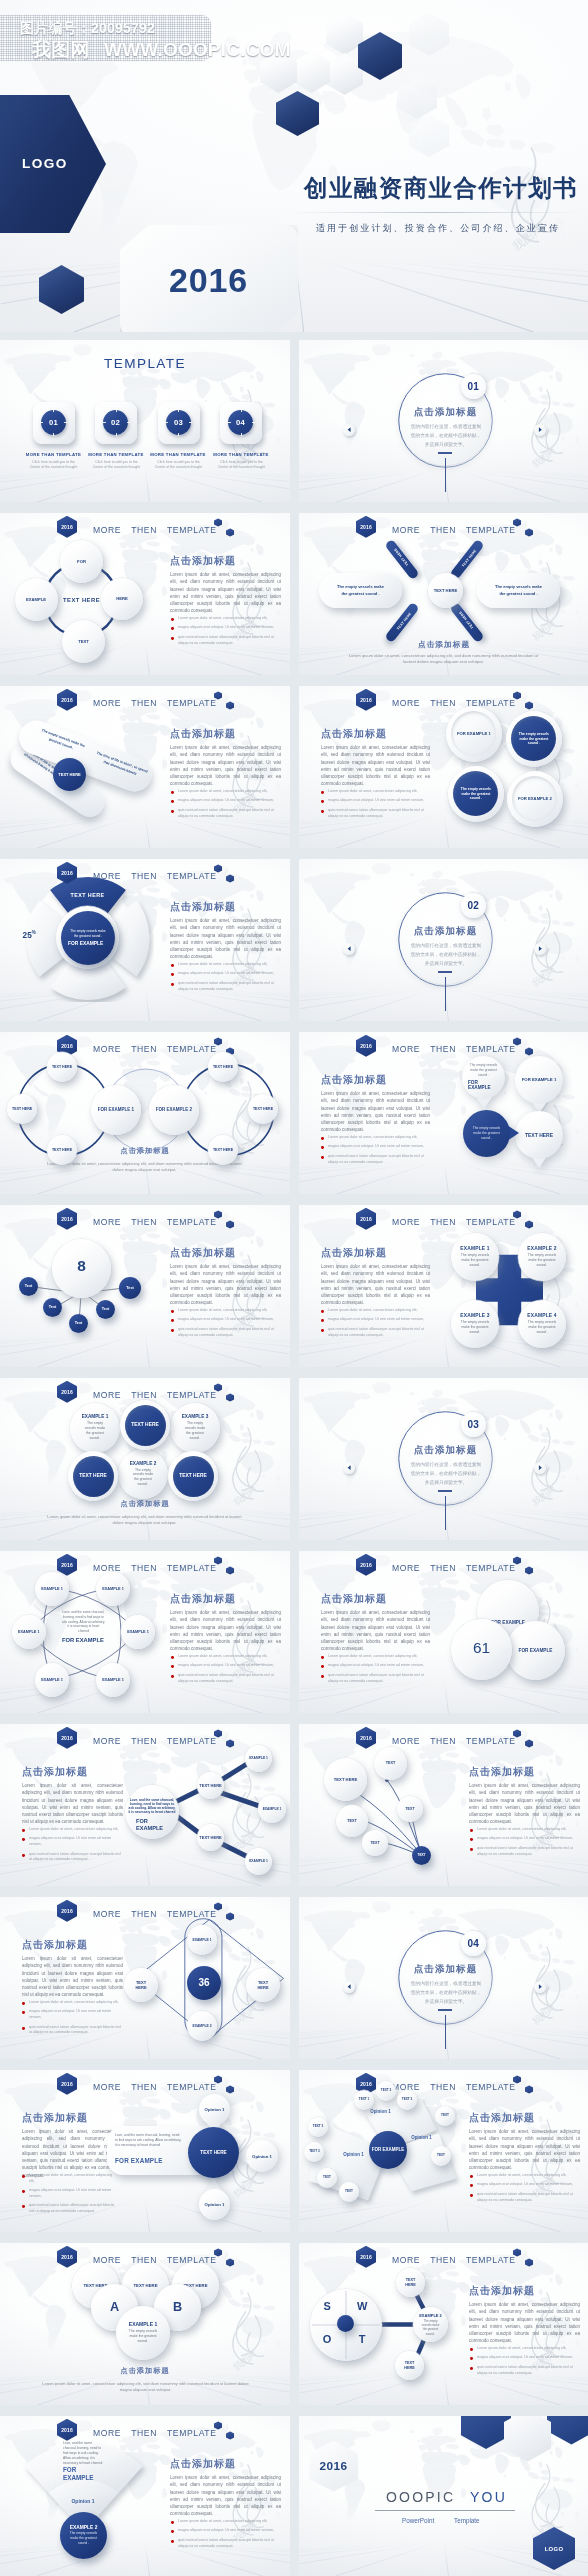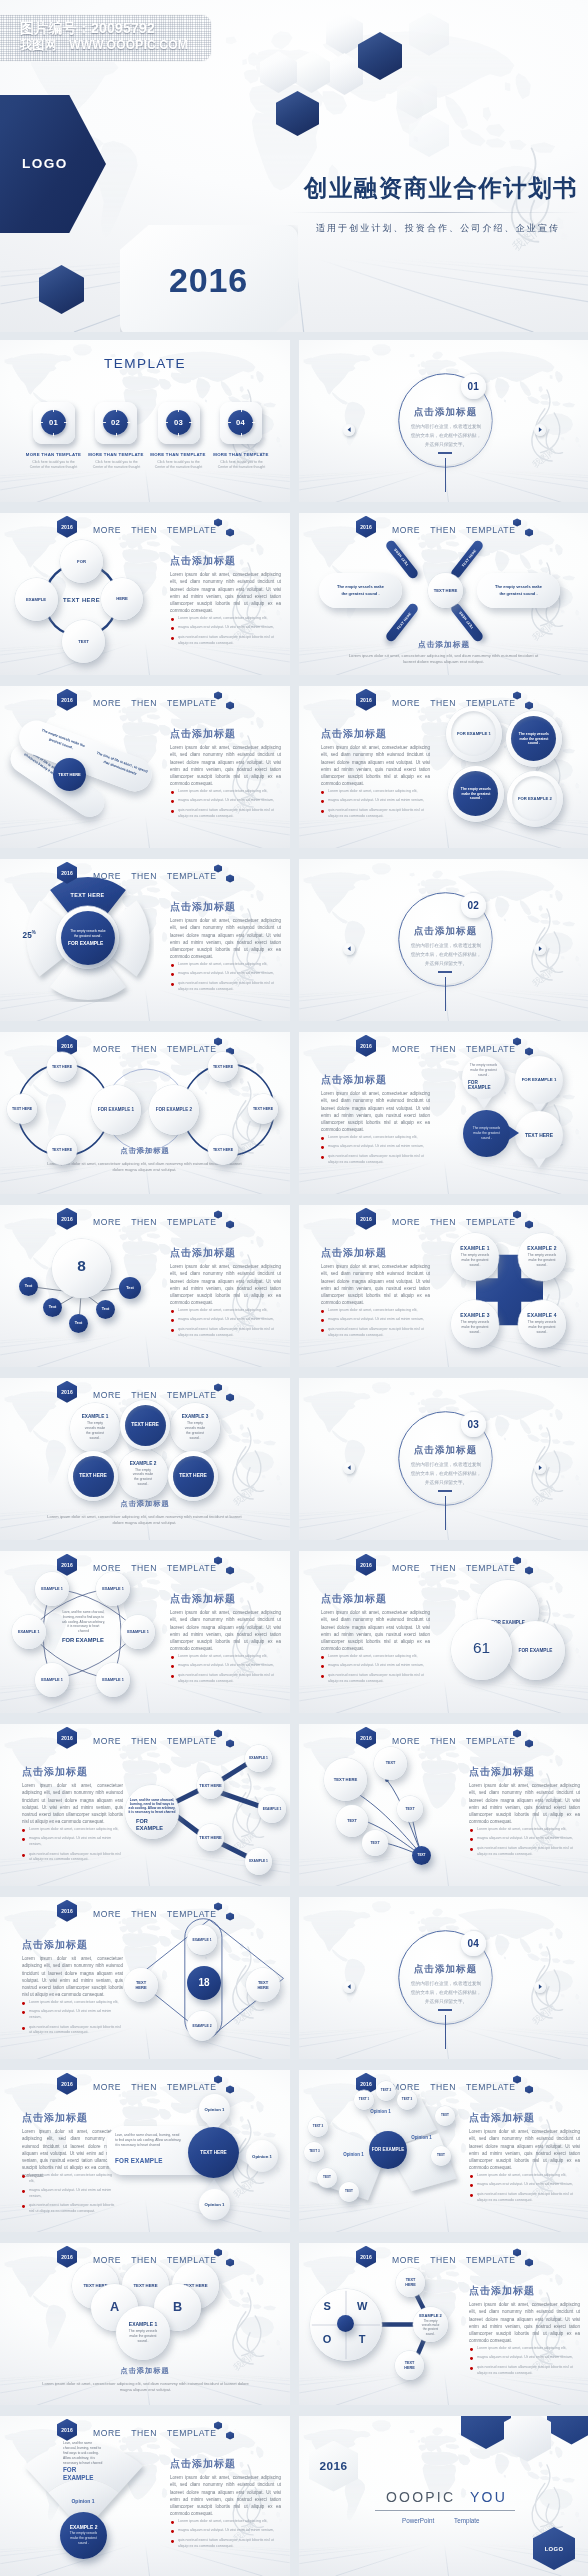--- a/index.html
+++ b/index.html
@@ -180,21 +180,21 @@
 
   <div style="position:absolute;left:120px;top:225px;width:178px;height:112px;background:linear-gradient(150deg,#ffffff 0%,#f5f7f9 50%,#e8ecf0 100%);clip-path:polygon(16% 0,100% 0,100% 78%,84% 100%,0 100%,0 22%);border-radius:12.7px;filter:drop-shadow(1.8px 3.6px 4.5px rgba(128,140,156,.4));"></div>
   <div style="position:absolute;left:136px;top:261px;width:145px;text-align:center;font-size:34px;font-weight:bold;color:#24457f;letter-spacing:0.9px;">2016</div>
 
   <div style="position:absolute;left:287px;top:172px;width:308px;text-align:center;font-size:23.5px;font-weight:bold;color:#1d3b6c;letter-spacing:1.4px;">创业融资商业合作计划书</div>
   <div style="position:absolute;left:290px;top:212px;width:290px;height:0.9px;background:linear-gradient(90deg,rgba(165,176,194,0),rgba(150,162,182,.6),rgba(165,176,194,0));"></div>
   <div style="position:absolute;left:284px;top:222px;width:308px;text-align:center;font-size:9px;color:#3f5478;letter-spacing:2.1px;">适用于创业计划、投资合作、公司介绍、企业宣传</div>
 
   <div style="position:absolute;left:-9px;top:13.6px;width:219px;height:46px;border-radius:10px;border:1.1px solid rgba(255,255,255,.85);background:repeating-linear-gradient(0deg,rgba(140,150,166,.32) 0 0.9px,rgba(255,255,255,.10) 0.9px 1.8px),repeating-linear-gradient(90deg,rgba(140,150,166,.32) 0 0.9px,rgba(255,255,255,.10) 0.9px 1.8px);"></div>
   <div style="position:absolute;left:20px;top:20px;font-size:14px;font-weight:bold;color:#ffffff;letter-spacing:0.2px;text-shadow:0 0.9px 1.4px rgba(90,100,118,.6);">图片编号：20095792</div>
-  <div style="position:absolute;left:20px;top:37px;font-size:12px;font-weight:bold;color:#ffffff;letter-spacing:0.2px;text-shadow:0 0.9px 1.4px rgba(90,100,118,.6);text-align:center;">
+  <div style="position:absolute;left:32px;top:37px;font-size:19px;font-weight:bold;color:#ffffff;letter-spacing:0.2px;text-shadow:0 0.9px 1.4px rgba(90,100,118,.6);text-align:center;">
     <span>我图网</span>
     <span style="margin-left:9px;">WWW.OOOPIC.COM</span>
   </div>
 </div>
 <div class="slide" style="left:0px;top:340px;width:290px;height:162px;">
 <div class="bg"></div>
       <svg class="map" viewBox="0 0 313.594 118.125" width="284" height="107">
         <use href="#worldmap" width="100%" height="100%"></use>
       </svg>
       <svg class="floor" viewBox="0 0 320 35.7969" width="290" height="32">
@@ -1149,21 +1149,21 @@
       <div class="c3d " style="left:187px;top:114px;width:30px;height:30px;z-index:3;">
         <span style="font-size:3.4px;color:#2a4682;font-weight:bold;line-height:1.25;padding:0 6%;">EXAMPLE 2</span>
       </div>
       <div class="c3d " style="left:124px;top:71px;width:34px;height:34px;z-index:3;">
         <span style="font-size:4px;color:#2a4682;font-weight:bold;line-height:1.25;width:14.5px;padding:0;">TEXT HERE</span>
       </div>
       <div class="c3d " style="left:246px;top:71px;width:34px;height:34px;z-index:3;">
         <span style="font-size:4px;color:#2a4682;font-weight:bold;line-height:1.25;width:14.5px;padding:0;">TEXT HERE</span>
       </div>
       <div class="cblue " style="left:187px;top:69px;width:34px;height:34px;z-index:4;">
-        <span style="font-size:10px;color:#fff;font-weight:bold;line-height:1.25;padding:0 6%;">18</span>
+        <span style="font-size:10px;color:#fff;font-weight:bold;line-height:1.25;padding:0 6%;">36</span>
       </div>
     </div>
 <div class="slide" style="left:299px;top:1897px;width:290px;height:162px;">
 <div class="bg"></div>
       <svg class="map" viewBox="0 0 313.594 118.125" width="284" height="107">
         <use href="#worldmap" width="100%" height="100%"></use>
       </svg>
       <svg class="floor" viewBox="0 0 320 35.7969" width="290" height="32">
         <use href="#floorgrid" width="100%" height="100%"></use>
       </svg>

